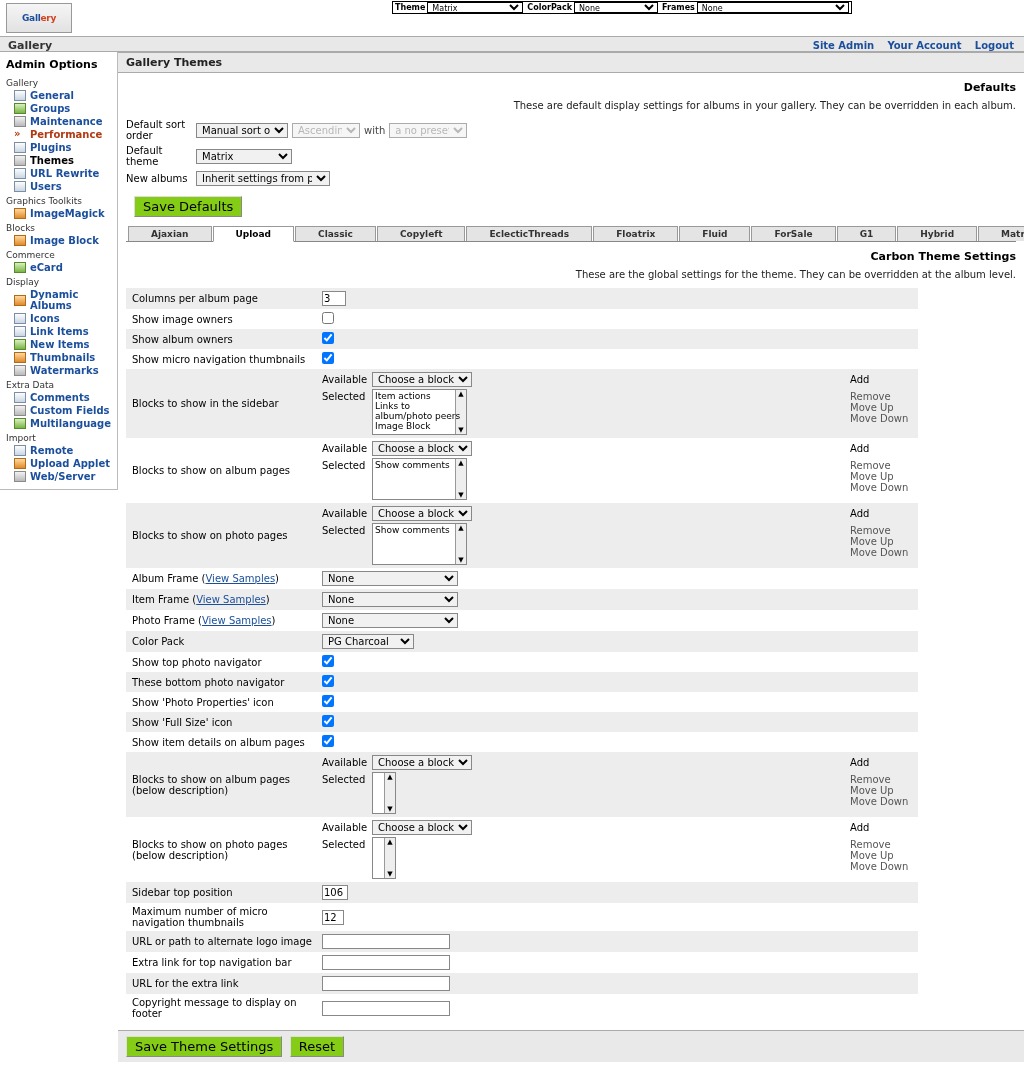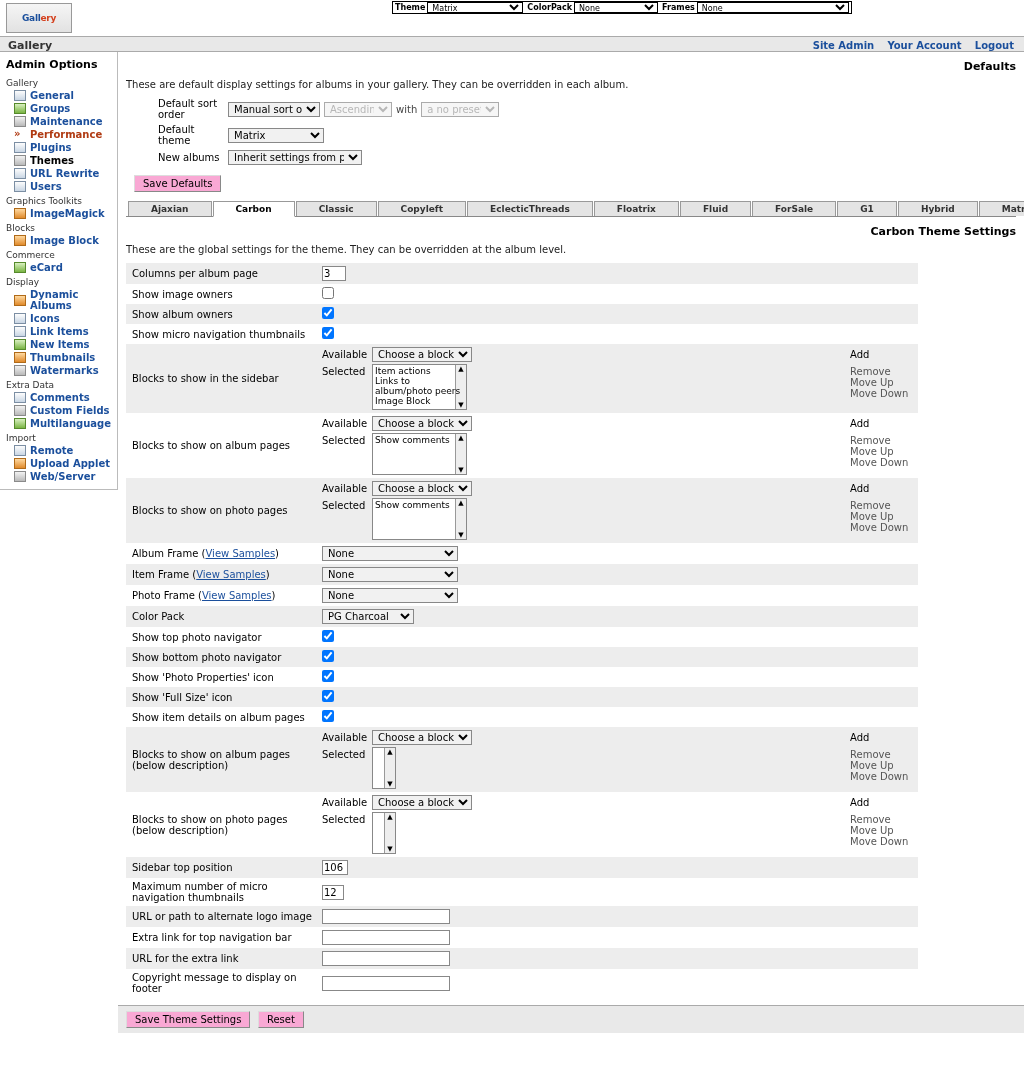--- a/index.html
+++ b/index.html
@@ -76,34 +76,34 @@
 
   .content { margin-left: 118px; }
 
   
   .sechead {
     background: #e9e9e9; border-top: 1px solid #aaa; border-bottom: 1px solid #aaa;
     font-weight: bold; font-size: 11px; padding: 3px 0 3px 8px; color: #222;
   }
   .panel { padding: 6px 8px 8px 8px; }
   .h2 { font-weight: bold; font-size: 11px; margin: 2px 0 6px 0; text-align: right; }
-  .desc { font-size: 10px; margin-bottom: 8px; color: #222; }
-
-  
-  .frow { display: flex; align-items: center; margin-bottom: 4px; font-size: 10px; margin-left: 32px; }
+  .desc { font-size: 10px; margin-bottom: 8px; color: #222; text-align: right; }
+
+  
+  .frow { display: flex; align-items: center; margin-bottom: 4px; font-size: 10px; }
   .frow .lab { width: 70px; flex: none; }
   select, input[type=text] {
     font-family: "DejaVu Sans", sans-serif; font-size: 10px;
     border: 1px solid #888; background: #fff; height: 15px; padding: 0 1px;
   }
   select { background: #f1f1f1; }
   select:disabled { color: #999; background: #f3f3f3; }
   .btn {
-    font-family: "DejaVu Sans", sans-serif; font-size: 10px;
-    border: 1px outset #ddd; background: #f9a8d4; padding: 2px 8px; cursor: pointer;
+    font-family: "DejaVu Sans", sans-serif; font-size: 13px;
+    border: 1px outset #ddd; background: #84cc16; padding: 2px 8px; cursor: pointer;
   }
   .savedefaults { margin: 10px 0 8px 8px; }
 
   
   .tabs {
     display: flex; align-items: flex-end; border-bottom: 1px solid #888;
     padding-left: 2px; margin-top: 4px; flex-wrap: nowrap;
   }
   .tab {
     font-size: 9px; font-weight: bold; color: #333;
@@ -282,20 +282,21 @@
         <span>Upload Applet</span>
       </div>
     <div class="sb-item">
         <span class="ic gray"></span>
         <span>Web/Server</span>
       </div>
   </div>
 
   <div class="content">
 
+    <div class="sechead">Gallery Themes</div>
 
     <div class="panel">
       <div class="h2">Defaults</div>
       <div class="desc">These are default display settings for albums in your gallery. They can be overridden in each album.</div>
 
       <div class="frow">
         <div class="lab">Default sort order</div>
         <select style="width:92px"><option>Manual sort order</option></select>
         <select disabled="" style="width:68px;margin-left:4px"><option>Ascending</option></select>
         <span style="margin:0 4px;color:#444">with</span>
@@ -311,21 +312,21 @@
         <div class="lab">New albums</div>
         <select style="width:134px"><option>Inherit settings from parent album</option></select>
       </div>
 
       <div class="savedefaults">
         <button class="btn">Save Defaults</button>
       </div>
 
       <div class="tabs">
         <div class="tab">Ajaxian</div>
-        <div class="tab active">Carbon</div>
+        <div class="tab active">Upload</div>
         <div class="tab">Classic</div>
         <div class="tab">Copyleft</div>
         <div class="tab">EclecticThreads</div>
         <div class="tab">Floatrix</div>
         <div class="tab">Fluid</div>
         <div class="tab">ForSale</div>
         <div class="tab">G1</div>
         <div class="tab">Hybrid</div>
         <div class="tab">Matrix</div>
         <div class="tab">Nature</div>
@@ -468,21 +469,21 @@
         </tr>
         <tr class="alt">
           <td class="labelcell">Color Pack</td>
           <td class="fieldcell"><select style="width:92px"><option>PG Charcoal</option></select></td>
         </tr>
         <tr>
           <td class="labelcell">Show top photo navigator</td>
           <td class="fieldcell"><input type="checkbox" checked="" style=""></td>
         </tr>
         <tr class="alt">
-          <td class="labelcell">Show bottom photo navigator</td>
+          <td class="labelcell">These bottom photo navigator</td>
           <td class="fieldcell"><input type="checkbox" checked="" style=""></td>
         </tr>
         <tr>
           <td class="labelcell">Show 'Photo Properties' icon</td>
           <td class="fieldcell"><input type="checkbox" checked="" style=""></td>
         </tr>
         <tr class="alt">
           <td class="labelcell">Show 'Full Size' icon</td>
           <td class="fieldcell"><input type="checkbox" checked="" style=""></td>
         </tr>

